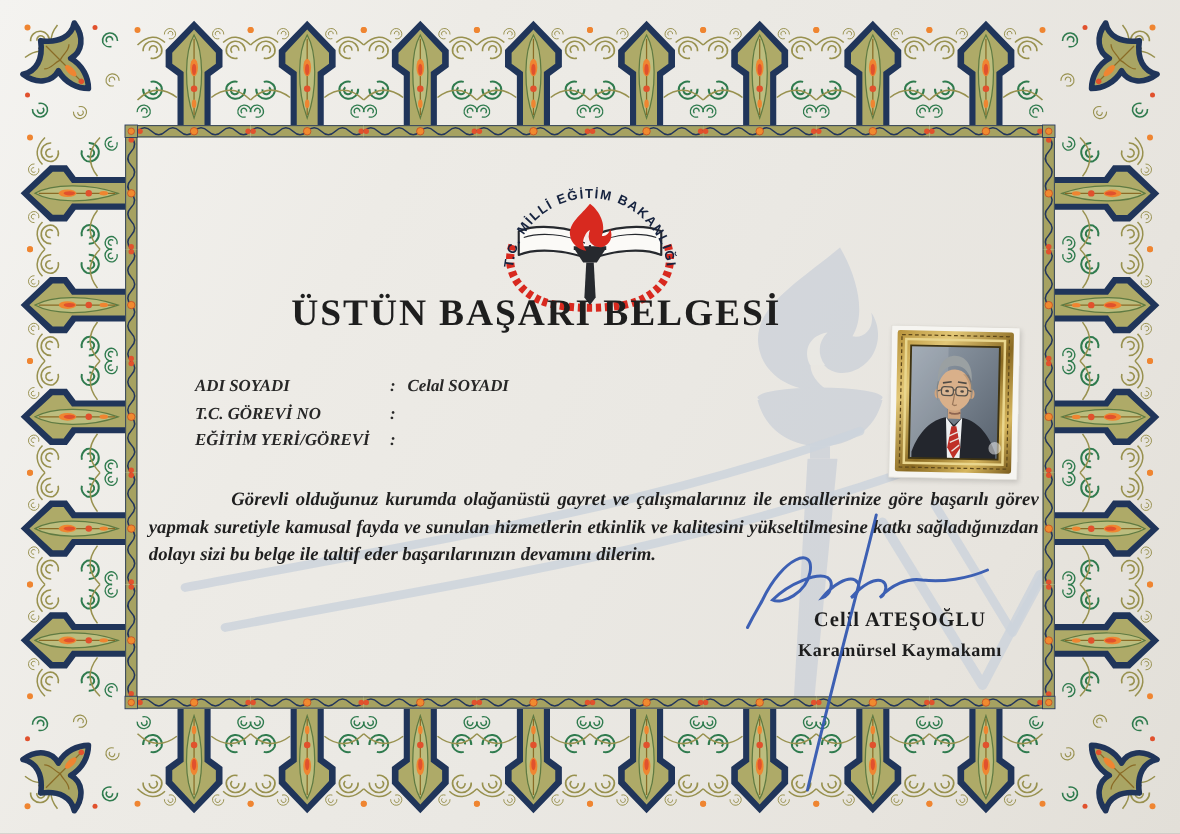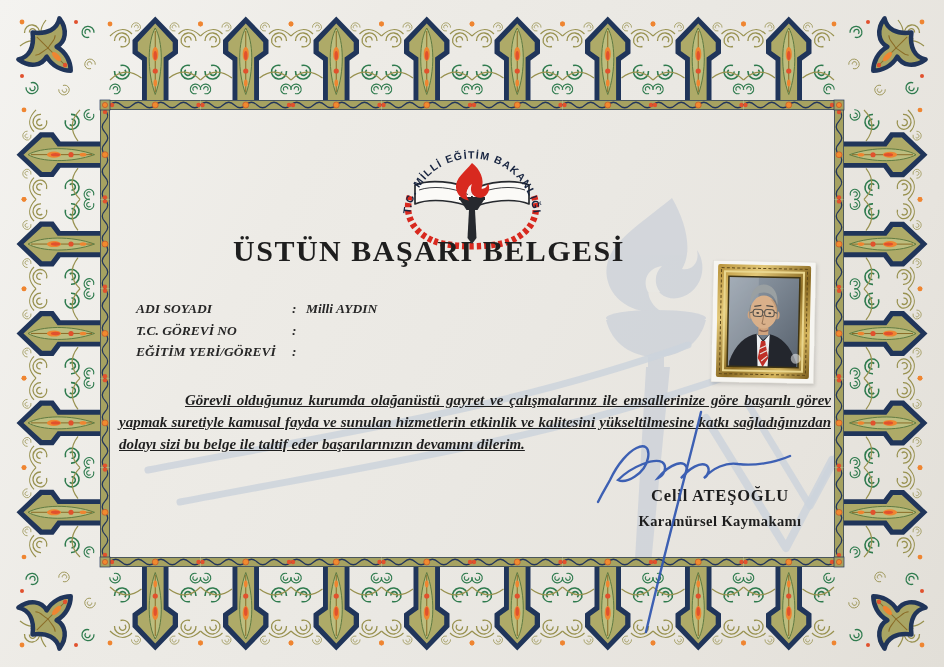--- a/index.html
+++ b/index.html
@@ -5,26 +5,26 @@
   html,body{margin:0;padding:0;background:#b9b6b0;}
   .cert{position:relative;width:944px;height:667px;overflow:hidden;margin:0 auto;
         background:linear-gradient(118deg,#f4f3f0 0%,#edebe6 30%,#eae8e3 55%,#e7e4de 80%,#e2dfd8 100%);}
   .wm{position:absolute;inset:0;z-index:1;clip-path:inset(106px);}
   .border-svg{position:absolute;inset:0;z-index:2;}
   .emblem{position:absolute;left:372px;top:140px;width:200px;height:110px;z-index:3;}
   .title{position:absolute;left:110px;top:234px;width:638px;margin:0;text-align:center;
          font:700 30px "Liberation Serif","DejaVu Serif",serif;letter-spacing:1.5px;color:#1e1e1e;z-index:3;}
   .fields{position:absolute;left:136px;top:298px;z-index:3;color:#272727;
           font:italic 700 13.5px/21.5px "Liberation Serif","DejaVu Serif",serif;}
-  .frow{display:flex;}
+  .frow{display:flex;margin-left:20px;}
   .flabel{width:156px;}
   .fsep{width:14px;}
   .body{position:absolute;left:119px;top:390px;width:712px;margin:0;color:#1f1f1f;
         font:italic 700 15px/21.8px "Liberation Serif","DejaVu Serif",serif;
-        text-align:justify;text-indent:66px;z-index:3;text-decoration:underline;}
+        text-align:justify;text-indent:66px;z-index:3;}
   .photo{position:absolute;left:712px;top:261px;width:103px;height:122px;z-index:3;
          transform:rotate(1.2deg);box-shadow:1px 2px 4px rgba(0,0,0,.15);}
   .signer{position:absolute;left:580px;top:486px;width:280px;text-align:center;color:#1d1d1d;z-index:3;}
   .signer-name{font:700 16.5px "Liberation Serif","DejaVu Serif",serif;letter-spacing:.8px;}
   .signer-title{font:700 14.5px "Liberation Serif","DejaVu Serif",serif;letter-spacing:.4px;margin-top:7px;}
   .signature{position:absolute;left:566px;top:406px;width:300px;height:235px;z-index:4;}
   
   .c-ol{stroke:#98914f;stroke-width:1.3;fill:none}
   .c-gr{stroke:#2f7b4e;stroke-width:1.6;fill:none}
   .s-ol{stroke:#98914f;stroke-width:1.2;fill:none}
@@ -194,21 +194,21 @@
       </text>
     </svg>
   </div>
 
   <h1 class="title">ÜSTÜN BAŞARI BELGESİ</h1>
 
   <div class="fields">
     <div class="frow">
       <span class="flabel">ADI SOYADI</span>
       <span class="fsep">:</span>
-      <span class="fvalue">Milli AYDIN</span>
+      <span class="fvalue">Celal SOYADI</span>
     </div>
     <div class="frow">
       <span class="flabel">T.C. GÖREVİ NO</span>
       <span class="fsep">:</span>
       <span class="fvalue"></span>
     </div>
     <div class="frow">
       <span class="flabel">EĞİTİM YERİ/GÖREVİ</span>
       <span class="fsep">:</span>
     </div>

